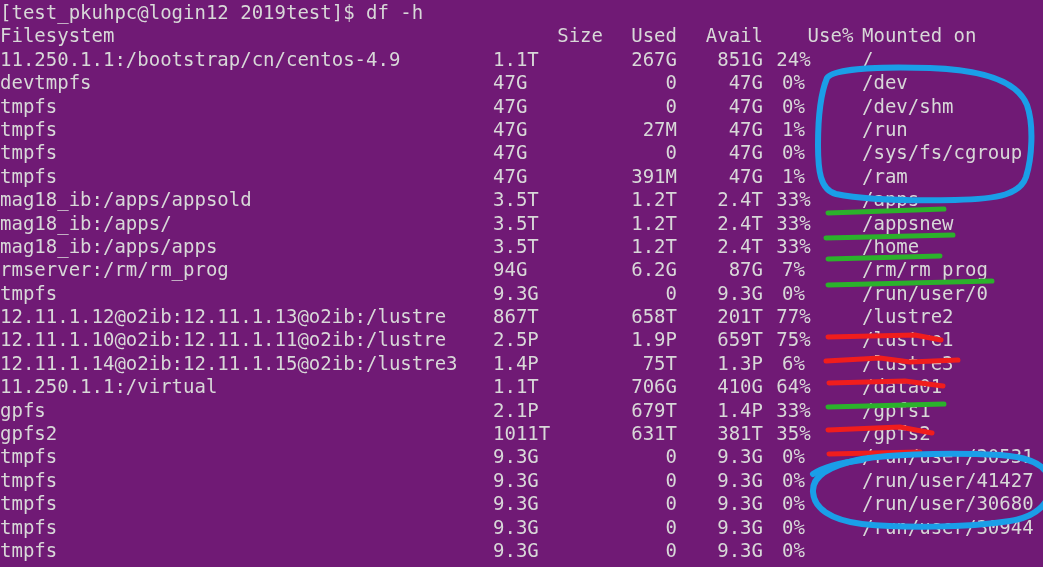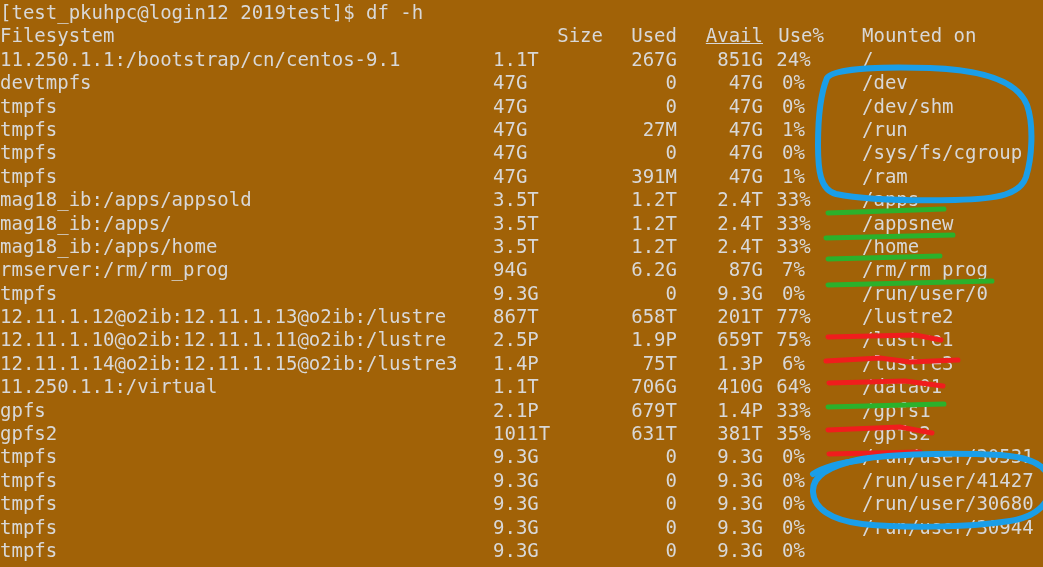--- a/index.html
+++ b/index.html
@@ -41,49 +41,49 @@
     white-space: pre;
   }
   .c-fs    { left: 0px; }
   .c-size  { left: 493px; width: 110px; }
   .c-used  { left: 603px; width: 74px; text-align: right; }
   .c-avail { left: 677px; width: 86px; text-align: right; }
   .c-use   { left: 763px; width: 61px; text-align: center; }
   .c-mnt   { left: 824px; padding-left: 38px; }
   .hdr .c-size  { left: 493px; width: 110px; text-align: right; }
   .hdr .c-used  { left: 603px; width: 74px; text-align: right; }
-  .hdr .c-avail { left: 677px; width: 86px; text-align: right; text-decoration: underline; }
-  .hdr .c-use   { left: 763px; width: 61px; text-align: right; }
+  .hdr .c-avail { left: 677px; width: 86px; text-align: right; }
+  .hdr .c-use   { left: 800px; width: 61px; }
 
   #annotation-layer {
     position: absolute;
     left: 0;
     top: 0;
     width: 1043px;
     height: 567px;
     pointer-events: none;
   }
 </style>
 </head>
 <body>
 
-<div id="terminal" style="background: #a16207; color: rgb(216, 216, 216);">
+<div id="terminal" style="background: #701a75; color: rgb(216, 216, 216);">
 
   <div id="term-lines">
       <div class="term-line prompt-line">[test_pkuhpc@login12 2019test]$ df -h</div>
       <div class="term-line hdr"><span class="col c-fs">Filesystem</span><span class="col c-size">Size</span><span class="col c-used">Used</span><span class="col c-avail">Avail</span><span class="col c-use">Use%</span><span class="col c-mnt">Mounted on</span></div>
-      <div class="term-line"><span class="col c-fs">11.250.1.1:/bootstrap/cn/centos-9.1</span><span class="col c-size">1.1T</span><span class="col c-used">267G</span><span class="col c-avail">851G</span><span class="col c-use">24%</span><span class="col c-mnt">/</span></div>
+      <div class="term-line"><span class="col c-fs">11.250.1.1:/bootstrap/cn/centos-4.9</span><span class="col c-size">1.1T</span><span class="col c-used">267G</span><span class="col c-avail">851G</span><span class="col c-use">24%</span><span class="col c-mnt">/</span></div>
       <div class="term-line"><span class="col c-fs">devtmpfs</span><span class="col c-size">47G</span><span class="col c-used">0</span><span class="col c-avail">47G</span><span class="col c-use">0%</span><span class="col c-mnt">/dev</span></div>
       <div class="term-line"><span class="col c-fs">tmpfs</span><span class="col c-size">47G</span><span class="col c-used">0</span><span class="col c-avail">47G</span><span class="col c-use">0%</span><span class="col c-mnt">/dev/shm</span></div>
       <div class="term-line"><span class="col c-fs">tmpfs</span><span class="col c-size">47G</span><span class="col c-used">27M</span><span class="col c-avail">47G</span><span class="col c-use">1%</span><span class="col c-mnt">/run</span></div>
       <div class="term-line"><span class="col c-fs">tmpfs</span><span class="col c-size">47G</span><span class="col c-used">0</span><span class="col c-avail">47G</span><span class="col c-use">0%</span><span class="col c-mnt">/sys/fs/cgroup</span></div>
       <div class="term-line"><span class="col c-fs">tmpfs</span><span class="col c-size">47G</span><span class="col c-used">391M</span><span class="col c-avail">47G</span><span class="col c-use">1%</span><span class="col c-mnt">/ram</span></div>
       <div class="term-line"><span class="col c-fs">mag18_ib:/apps/appsold</span><span class="col c-size">3.5T</span><span class="col c-used">1.2T</span><span class="col c-avail">2.4T</span><span class="col c-use">33%</span><span class="col c-mnt">/apps</span></div>
       <div class="term-line"><span class="col c-fs">mag18_ib:/apps/</span><span class="col c-size">3.5T</span><span class="col c-used">1.2T</span><span class="col c-avail">2.4T</span><span class="col c-use">33%</span><span class="col c-mnt">/appsnew</span></div>
-      <div class="term-line"><span class="col c-fs">mag18_ib:/apps/home</span><span class="col c-size">3.5T</span><span class="col c-used">1.2T</span><span class="col c-avail">2.4T</span><span class="col c-use">33%</span><span class="col c-mnt">/home</span></div>
+      <div class="term-line"><span class="col c-fs">mag18_ib:/apps/apps</span><span class="col c-size">3.5T</span><span class="col c-used">1.2T</span><span class="col c-avail">2.4T</span><span class="col c-use">33%</span><span class="col c-mnt">/home</span></div>
       <div class="term-line"><span class="col c-fs">rmserver:/rm/rm_prog</span><span class="col c-size">94G</span><span class="col c-used">6.2G</span><span class="col c-avail">87G</span><span class="col c-use">7%</span><span class="col c-mnt">/rm/rm_prog</span></div>
       <div class="term-line"><span class="col c-fs">tmpfs</span><span class="col c-size">9.3G</span><span class="col c-used">0</span><span class="col c-avail">9.3G</span><span class="col c-use">0%</span><span class="col c-mnt">/run/user/0</span></div>
       <div class="term-line"><span class="col c-fs">12.11.1.12@o2ib:12.11.1.13@o2ib:/lustre</span><span class="col c-size">867T</span><span class="col c-used">658T</span><span class="col c-avail">201T</span><span class="col c-use">77%</span><span class="col c-mnt">/lustre2</span></div>
       <div class="term-line"><span class="col c-fs">12.11.1.10@o2ib:12.11.1.11@o2ib:/lustre</span><span class="col c-size">2.5P</span><span class="col c-used">1.9P</span><span class="col c-avail">659T</span><span class="col c-use">75%</span><span class="col c-mnt">/lustre1</span></div>
       <div class="term-line"><span class="col c-fs">12.11.1.14@o2ib:12.11.1.15@o2ib:/lustre3</span><span class="col c-size">1.4P</span><span class="col c-used">75T</span><span class="col c-avail">1.3P</span><span class="col c-use">6%</span><span class="col c-mnt">/lustre3</span></div>
       <div class="term-line"><span class="col c-fs">11.250.1.1:/virtual</span><span class="col c-size">1.1T</span><span class="col c-used">706G</span><span class="col c-avail">410G</span><span class="col c-use">64%</span><span class="col c-mnt">/data01</span></div>
       <div class="term-line"><span class="col c-fs">gpfs</span><span class="col c-size">2.1P</span><span class="col c-used">679T</span><span class="col c-avail">1.4P</span><span class="col c-use">33%</span><span class="col c-mnt">/gpfs1</span></div>
       <div class="term-line"><span class="col c-fs">gpfs2</span><span class="col c-size">1011T</span><span class="col c-used">631T</span><span class="col c-avail">381T</span><span class="col c-use">35%</span><span class="col c-mnt">/gpfs2</span></div>
       <div class="term-line"><span class="col c-fs">tmpfs</span><span class="col c-size">9.3G</span><span class="col c-used">0</span><span class="col c-avail">9.3G</span><span class="col c-use">0%</span><span class="col c-mnt">/run/user/30531</span></div>
       <div class="term-line"><span class="col c-fs">tmpfs</span><span class="col c-size">9.3G</span><span class="col c-used">0</span><span class="col c-avail">9.3G</span><span class="col c-use">0%</span><span class="col c-mnt">/run/user/41427</span></div>

